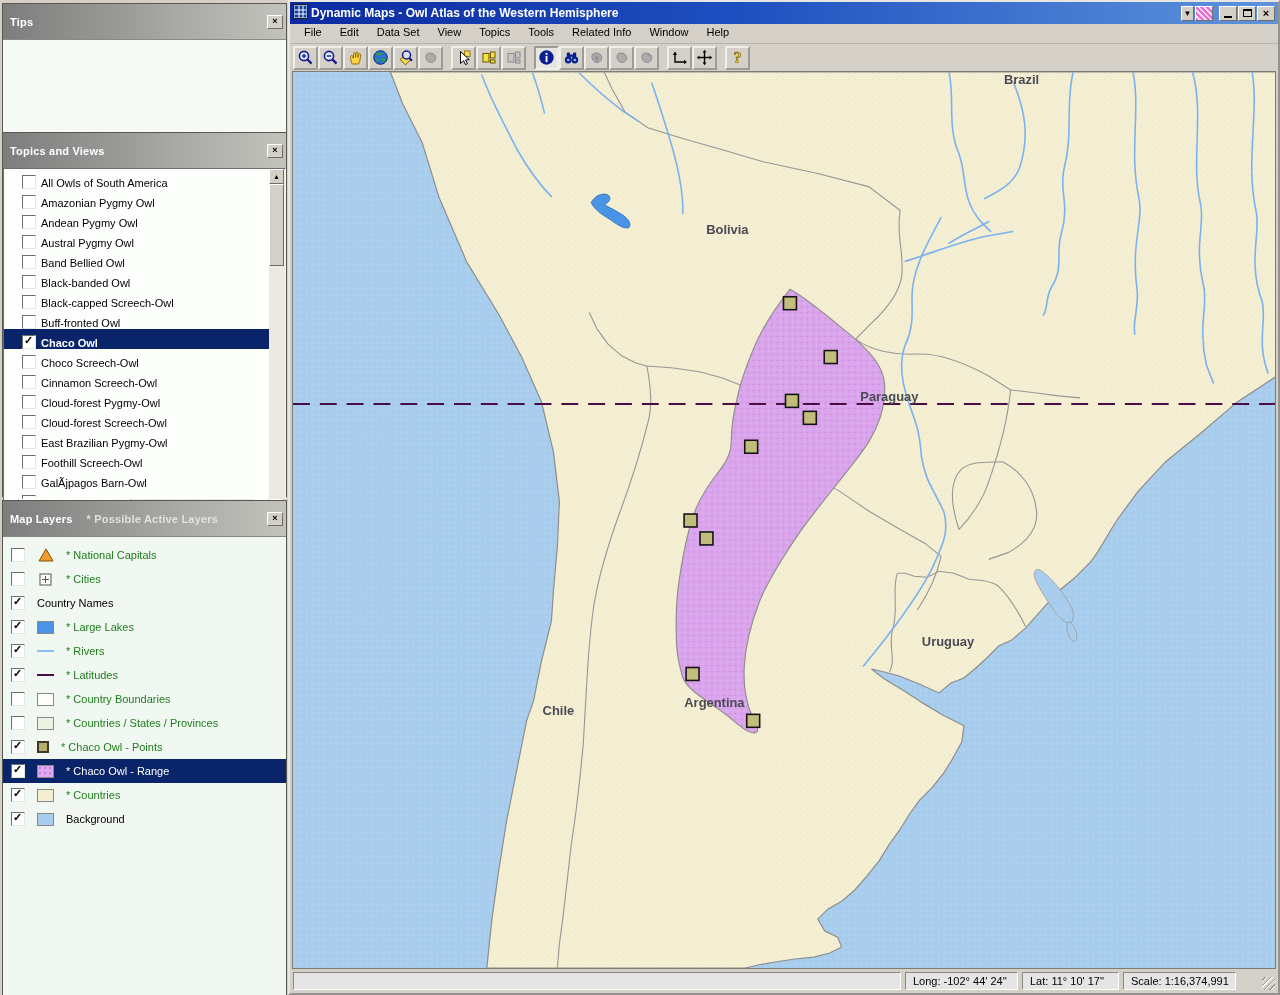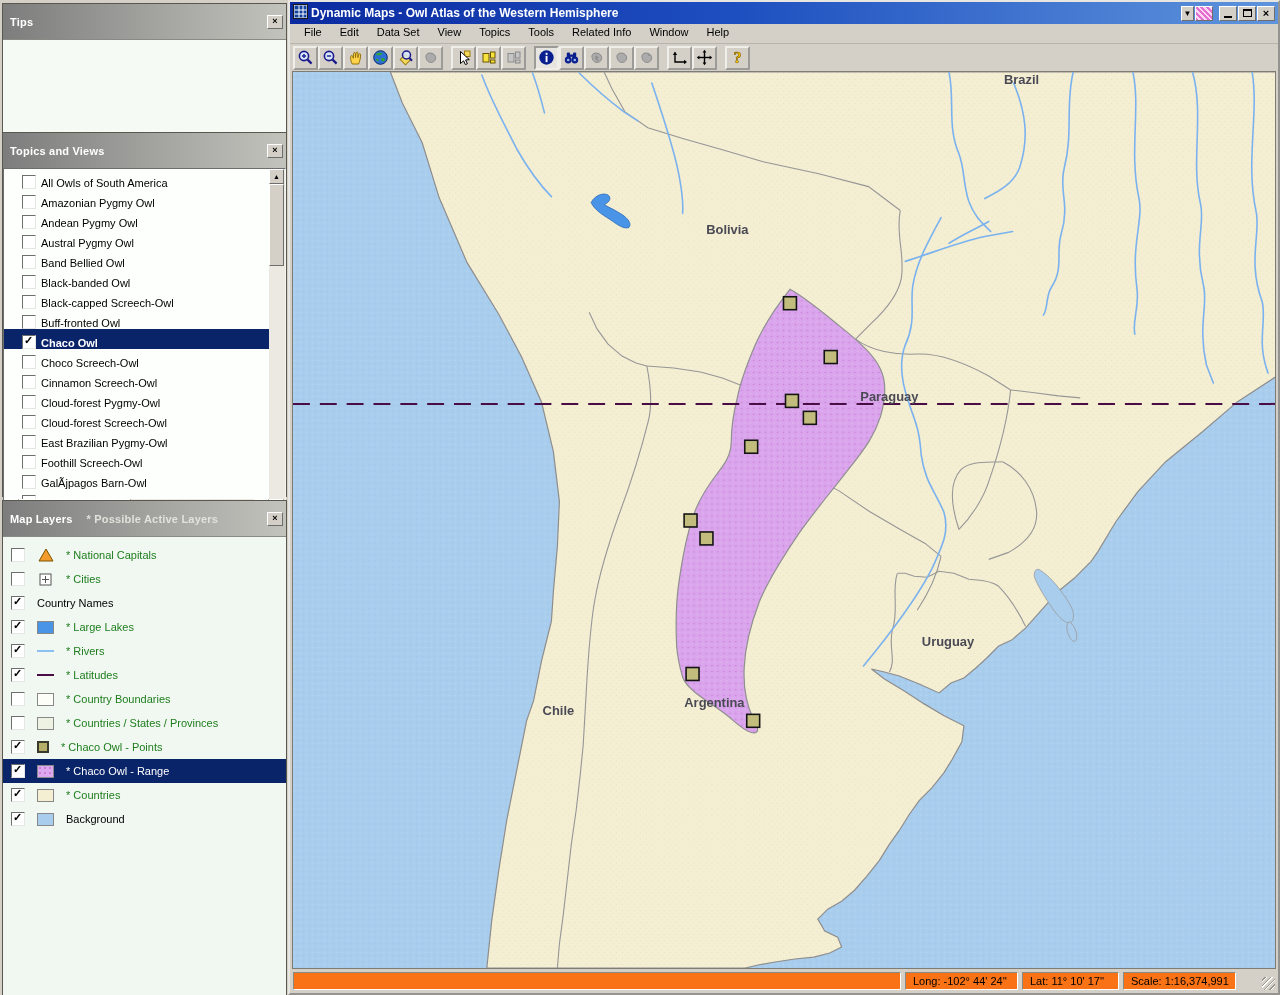--- a/index.html
+++ b/index.html
@@ -56,21 +56,21 @@
   .wbgap{width:4px;flex:none;}
   #menubar{height:19px;flex:none;display:flex;font-size:11px;color:#000;padding-left:5px;border-bottom:1px solid #b8b4ac;}
   .menu-item{padding:2px 9px 3px 9px;}
   #toolbar{height:27px;flex:none;display:flex;align-items:center;padding-left:3px;}
   .tbtn{width:25px;height:24px;flex:none;background:#D4D0C8;border:2px outset #f0eee8;display:flex;align-items:center;justify-content:center;padding:0;margin-right:0;box-sizing:border-box;}
   .tbtn.pressed{border-style:inset;background:#e7e5df;}
   .tgap{width:8px;flex:none;}
   #mapcanvas{flex:1;margin:0 2px;border:1px solid #7c7c74;position:relative;overflow:hidden;background:#A9CDED;}
   #mapcanvas svg{display:block;width:100%;height:100%;}
   #statusbar{height:24px;flex:none;display:flex;align-items:center;gap:4px;padding:0 3px;}
-  .spanel{height:18px;background:#f97316;border:1px solid;border-color:#8a8a84 #fff #fff #8a8a84;font-size:11px;display:flex;align-items:center;padding:0 7px;box-sizing:border-box;white-space:nowrap;}
+  .spanel{height:18px;background:#e5e5e5;border:1px solid;border-color:#8a8a84 #fff #fff #8a8a84;font-size:11px;display:flex;align-items:center;padding:0 7px;box-sizing:border-box;white-space:nowrap;}
   .spanel.grow{width:608px;flex:none;}
   .spanel.w-long{width:113px;flex:none;}
   .spanel.w-lat{width:97px;flex:none;}
   .spanel.w-scale{width:113px;flex:none;}
   .grip{margin-left:auto;width:13px;height:13px;align-self:flex-end;margin-bottom:3px;background:repeating-linear-gradient(135deg,transparent 0 2px,#9a968e 2px 3px,#fff 3px 4px);}
 </style>
 </head>
 <body>
 
 <div id="app">

